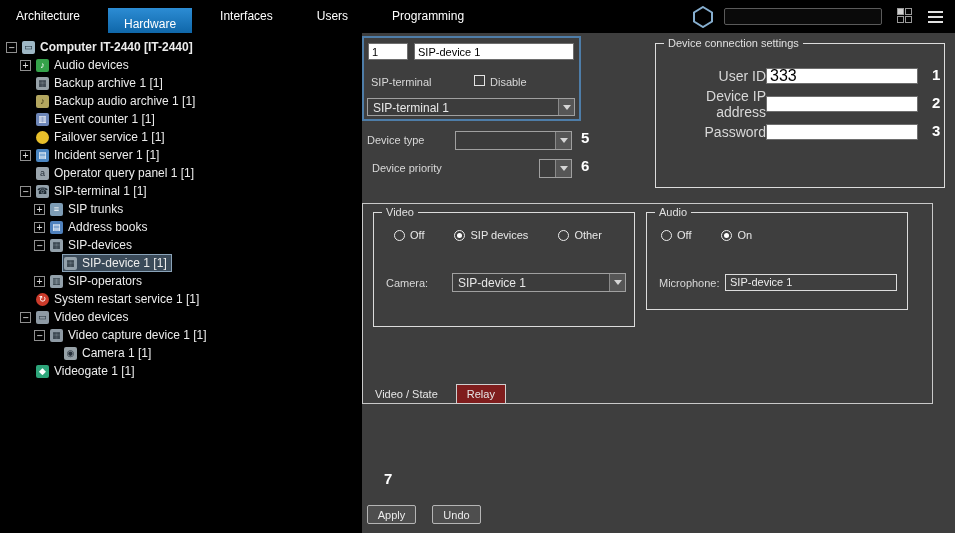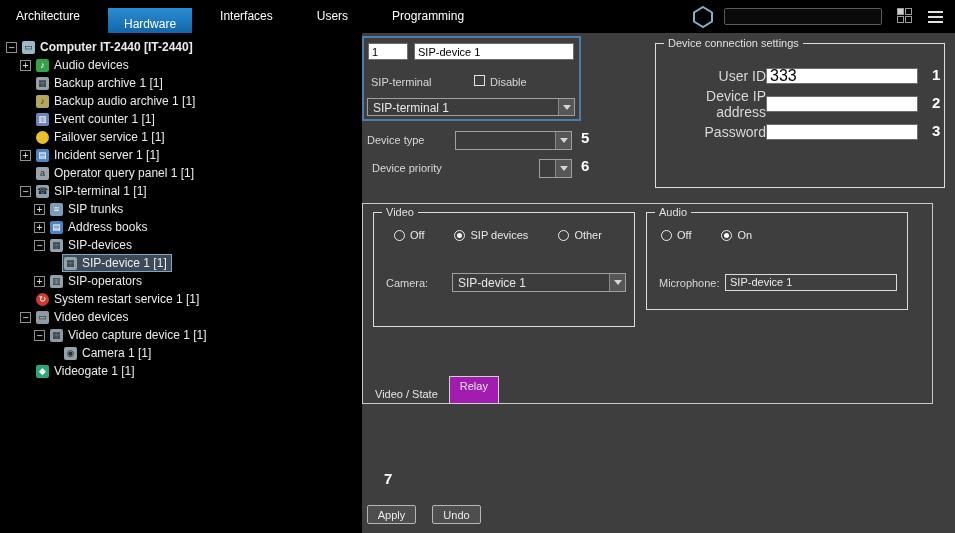--- a/index.html
+++ b/index.html
@@ -78,21 +78,21 @@
   .radio-opt{display:flex;align-items:center;color:#e8e8e8;font-size:11px;margin-right:30px;white-space:nowrap;}
   .radio{width:11px;height:11px;border-radius:50%;border:1px solid #ededed;margin-right:5px;position:relative;flex:none;}
   .radio.on::after{content:"";position:absolute;left:2px;top:2px;width:5px;height:5px;border-radius:50%;background:#fff;}
   .cam-lbl{left:12px;top:64px;}
   .cam-sel{left:78px;top:60px;width:174px;}
   .mic-lbl{left:12px;top:64px;}
   .mic-field{position:absolute;left:78px;top:61px;width:172px;height:17px;background:#3f3f3f;border:1px solid #dcdcdc;color:#ececec;font-size:11px;padding:1px 4px;white-space:nowrap;overflow:hidden;}
 
   .tabstrip{position:absolute;left:4px;bottom:-1px;display:flex;align-items:flex-end;}
   .btab{color:#e6e6e6;font-size:11px;height:20px;line-height:20px;padding:0 8px;white-space:nowrap;}
-  .btab.inactive{border:1px solid #cfcfcf;background:#a21caf;height:28px;line-height:18px;padding:0 10px;margin-left:3px;}
+  .btab.inactive{border:1px solid #cfcfcf;background:#7f1d1d;height:20px;line-height:18px;padding:0 10px;margin-left:10px;}
 
   .btn{position:absolute;width:49px;height:19px;background:#4e4e4e;border:1px solid #b5b5b5;color:#ececec;font-size:11px;border-radius:2px;top:472px;}
   .btn-apply{left:5px;}
   .btn-undo{left:70px;}
 </style>
 </head>
 <body>
 
 <div class="screen">
 

